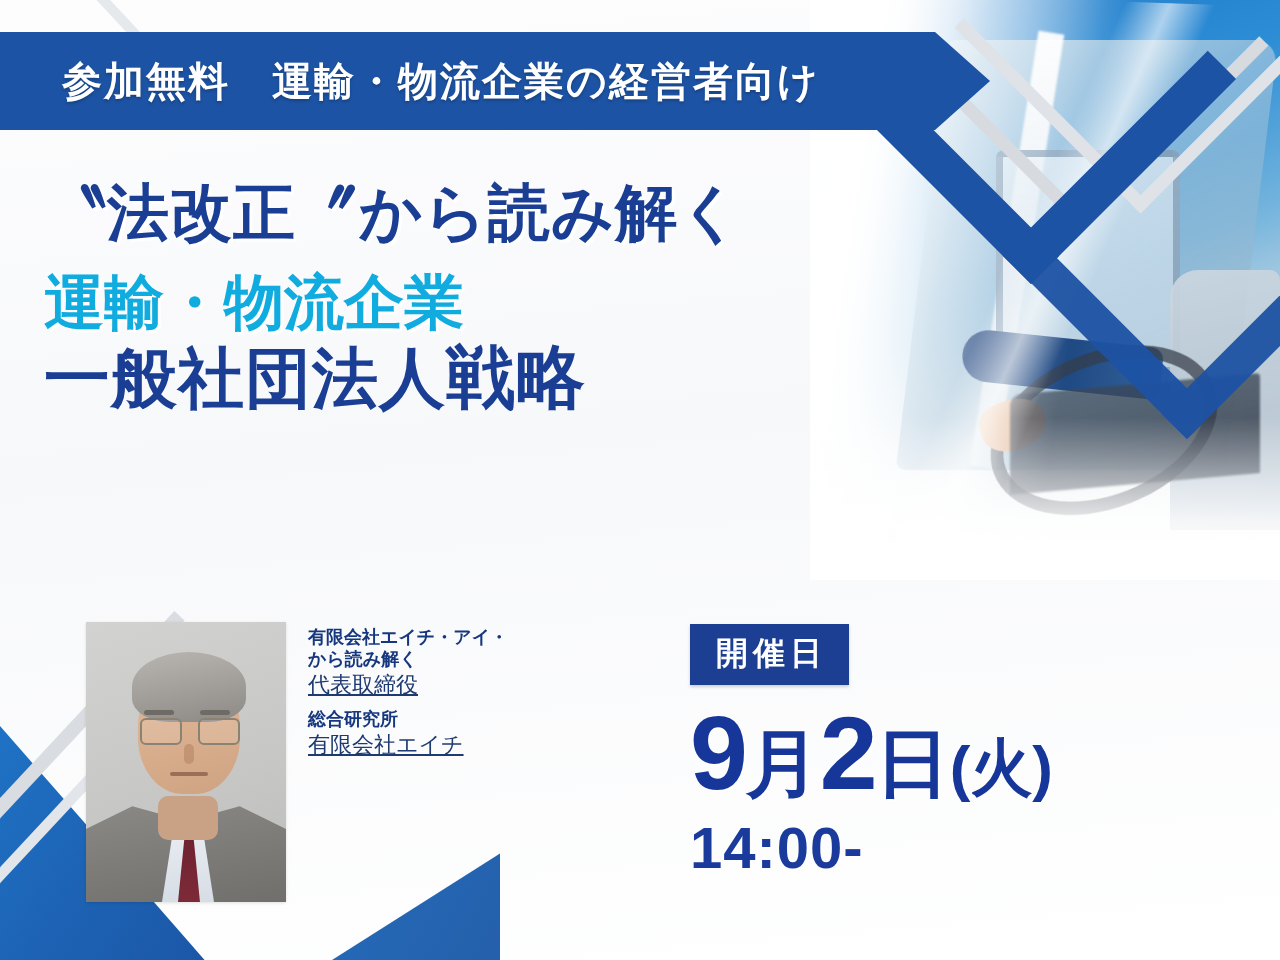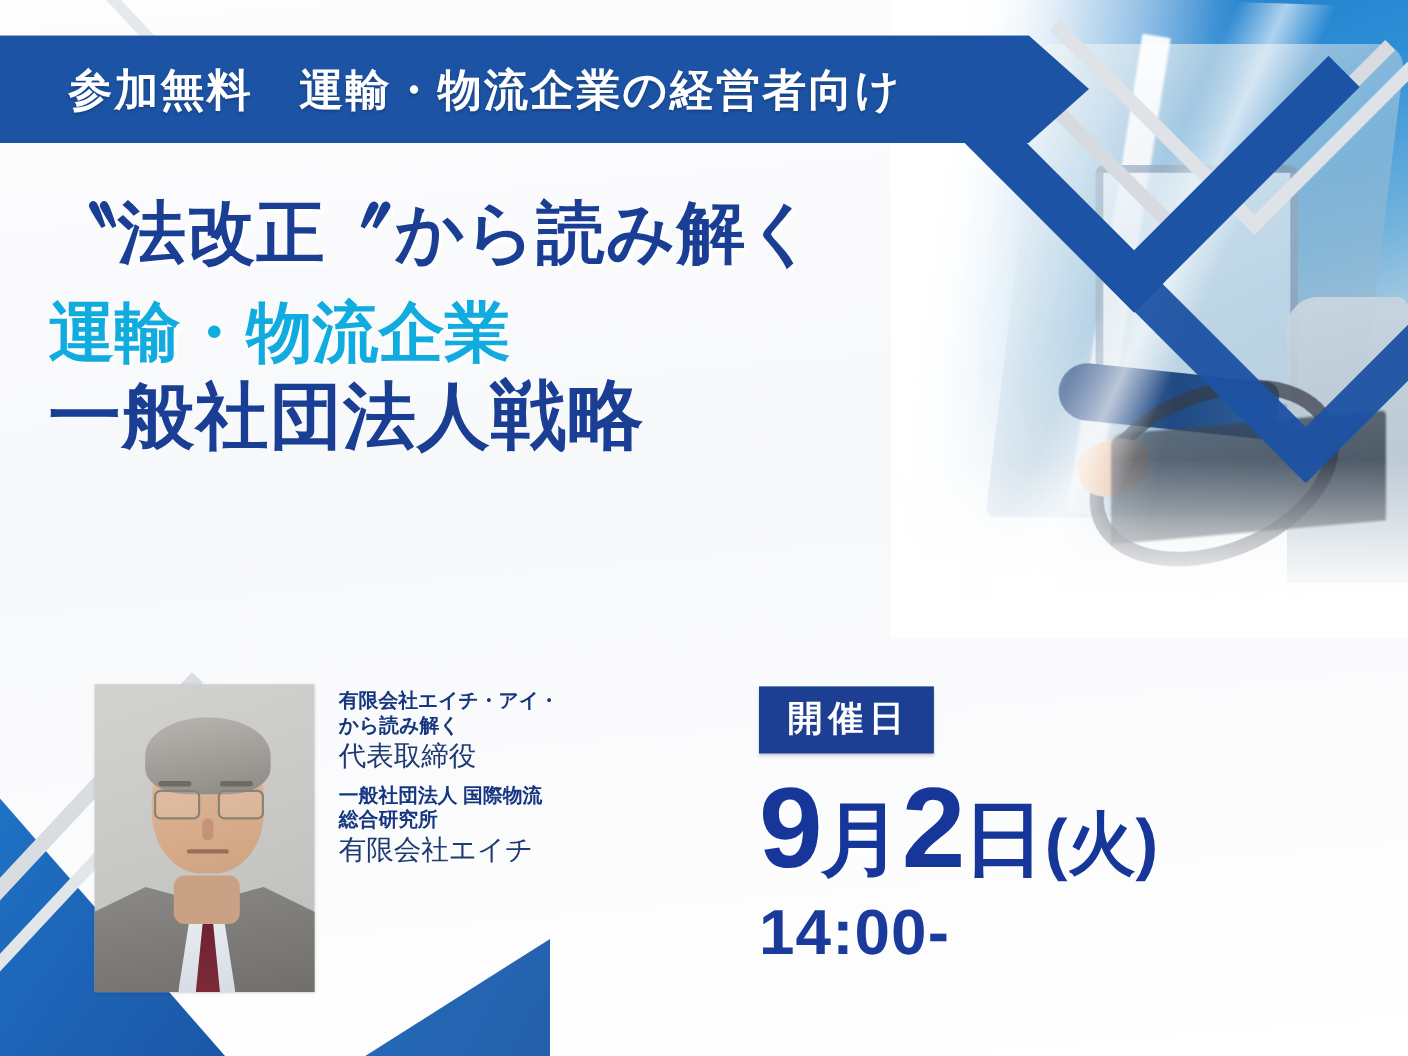--- a/index.html
+++ b/index.html
@@ -283,22 +283,23 @@
   .p-nose{
     position:absolute;left:98px;top:122px;width:10px;height:20px;background:rgba(175,125,95,.5);border-radius:5px;
   }
 
   .sp-text{padding-top:4px;}
   .sp-org{
     color:#16377f;font-size:18px;font-weight:bold;line-height:1.24;
     white-space:nowrap;
   }
   .sp-role{
-    color:#1d3a72;font-size:25px;font-weight:normal;line-height:1.3;
-    white-space:nowrap;
+    color:#1d3a72;font-size:22px;font-weight:normal;line-height:1.3;
+    white-space:nowrap;
+    text-decoration:underline;
   }
   .sp-gap{height:9px;}
   .sp-name{
     color:#16377f;font-size:34px;font-weight:bold;letter-spacing:1px;
     margin-top:4px;white-space:nowrap;
   }
   .sp-name .suffix{font-size:19px;font-weight:bold;}
 
   
   .datebox{
@@ -378,21 +379,20 @@
       <div class="p-brow-r"></div>
       <div class="p-glasses"></div>
       <div class="p-nose"></div>
       <div class="p-mouth"></div>
     </div>
     <div class="sp-text">
       <div class="sp-org">有限会社エイチ・アイ・</div>
       <div class="sp-org">から読み解く</div>
       <div class="sp-role">代表取締役</div>
       <div class="sp-gap"></div>
-      <div class="sp-org">一般社団法人 国際物流</div>
       <div class="sp-org">総合研究所</div>
       <div class="sp-role">有限会社エイチ</div>
     </div>
   </div>
 
   <div class="datebox">
     <div class="date-badge">開催日</div>
     <div class="date-main">
       <span class="num">9</span><span class="kan">月</span><span class="num">2</span><span class="kan">日</span><span class="dow">(火)</span>
     </div>

